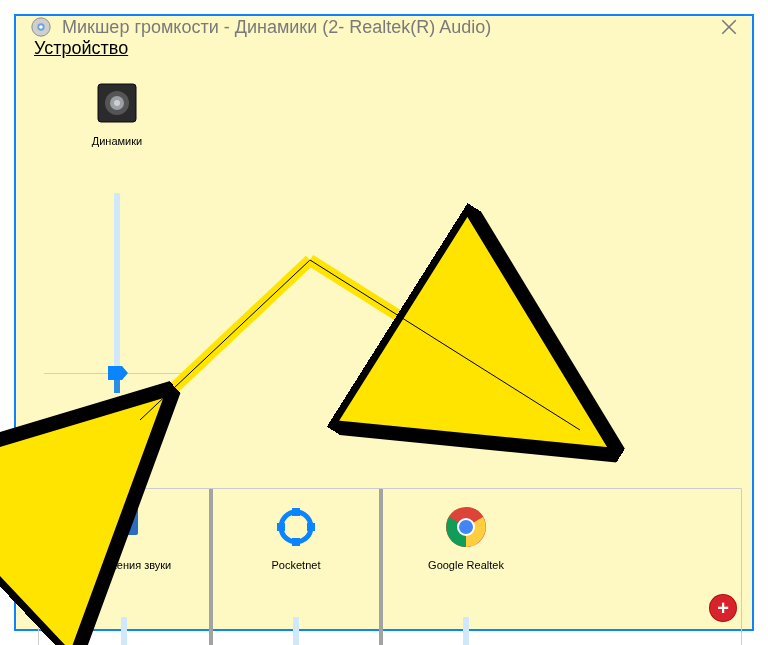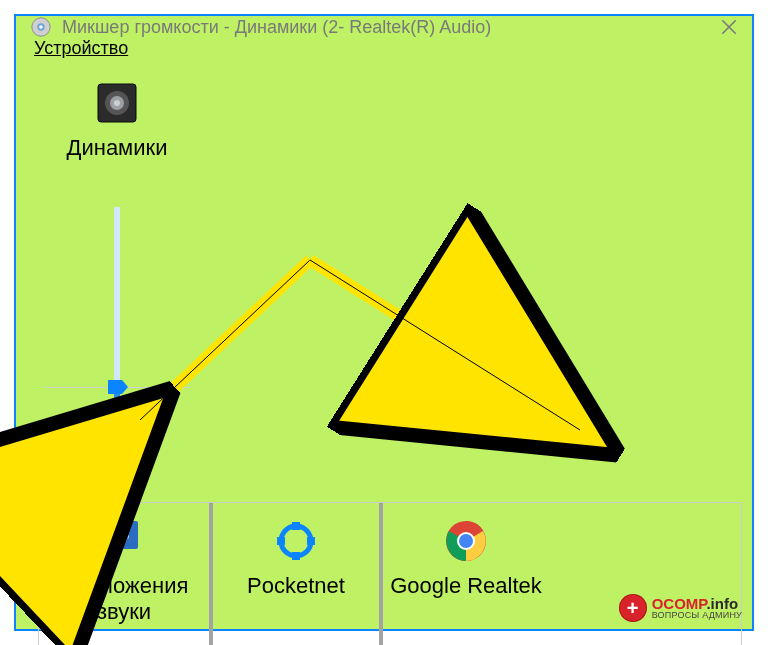--- a/index.html
+++ b/index.html
@@ -7,21 +7,21 @@
     font-family: "Segoe UI", Tahoma, sans-serif;
     background: #fff;
     width: 768px;
     height: 645px;
     position: relative;
   }
   .window {
     position: absolute;
     left: 14px; top: 14px; right: 14px; bottom: 14px;
     border: 2px solid #0a84ff;
-    background: #bef264;
+    background: #fef9c3;
     display: flex;
     flex-direction: column;
   }
   .titlebar {
     height: 46px;
     display: flex;
     align-items: center;
     padding: 0 14px;
     color: #7a7a7a;
     font-size: 18px;
@@ -82,21 +82,21 @@
     padding-top: 8px;
     position: relative;
   }
   .apps-box .channel + .channel { border-left: 4px solid #a3a3a3; }
   .channel .icon-wrap {
     height: 60px;
     display: flex; align-items: center; justify-content: center;
   }
   .channel .label {
     margin-top: 2px;
-    font-size: 22px;
+    font-size: 11px;
     color: #000;
     text-align: center;
   }
   .slider-zone {
     margin-top: 46px;
     height: 210px;
     width: 100%;
     display: flex;
     justify-content: center;
     position: relative;
@@ -326,19 +326,13 @@
     </marker>
   </defs>
   <line x1="310" y1="260" x2="140" y2="420" stroke="#ffe400" stroke-width="12" marker-end="url(#arrowL)"></line>
   <line x1="310" y1="260" x2="140" y2="420" stroke="#000" stroke-width="1"></line>
   <line x1="310" y1="260" x2="580" y2="430" stroke="#ffe400" stroke-width="12" marker-end="url(#arrowR)"></line>
   <line x1="310" y1="260" x2="580" y2="430" stroke="#000" stroke-width="1"></line>
 </svg>
 
 <div class="watermark">
   <div class="plus">+</div>
-  <div class="txt">
-    <div class="line1">
-      <span>OCOMP</span><span class="info">.info</span>
-    </div>
-    <div class="line2">ВОПРОСЫ АДМИНУ</div>
-  </div>
 </div>
 
 </body></html>

